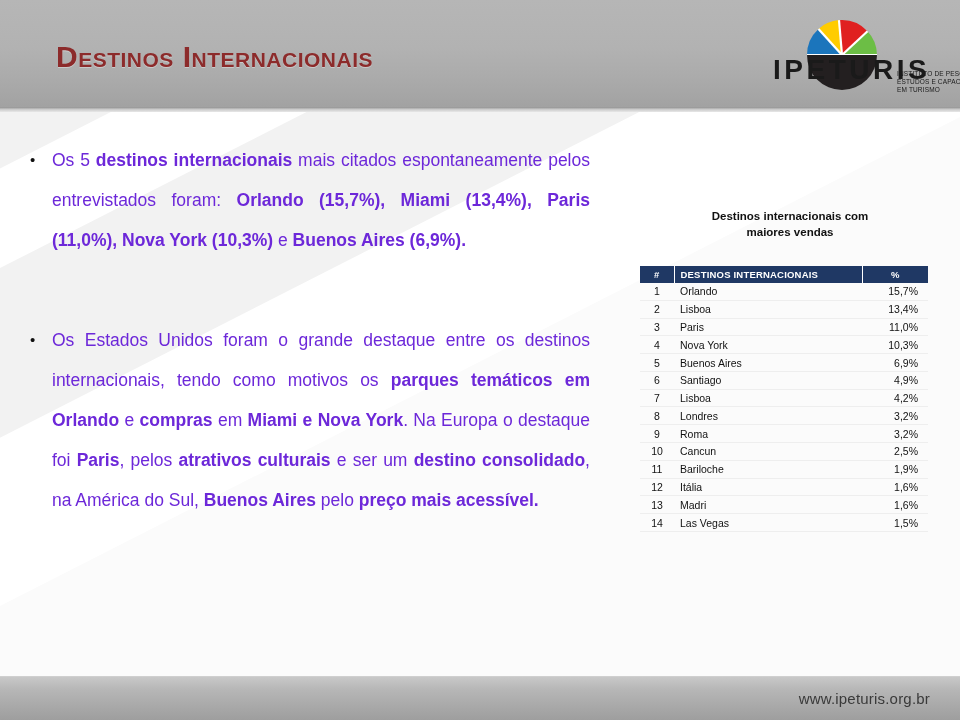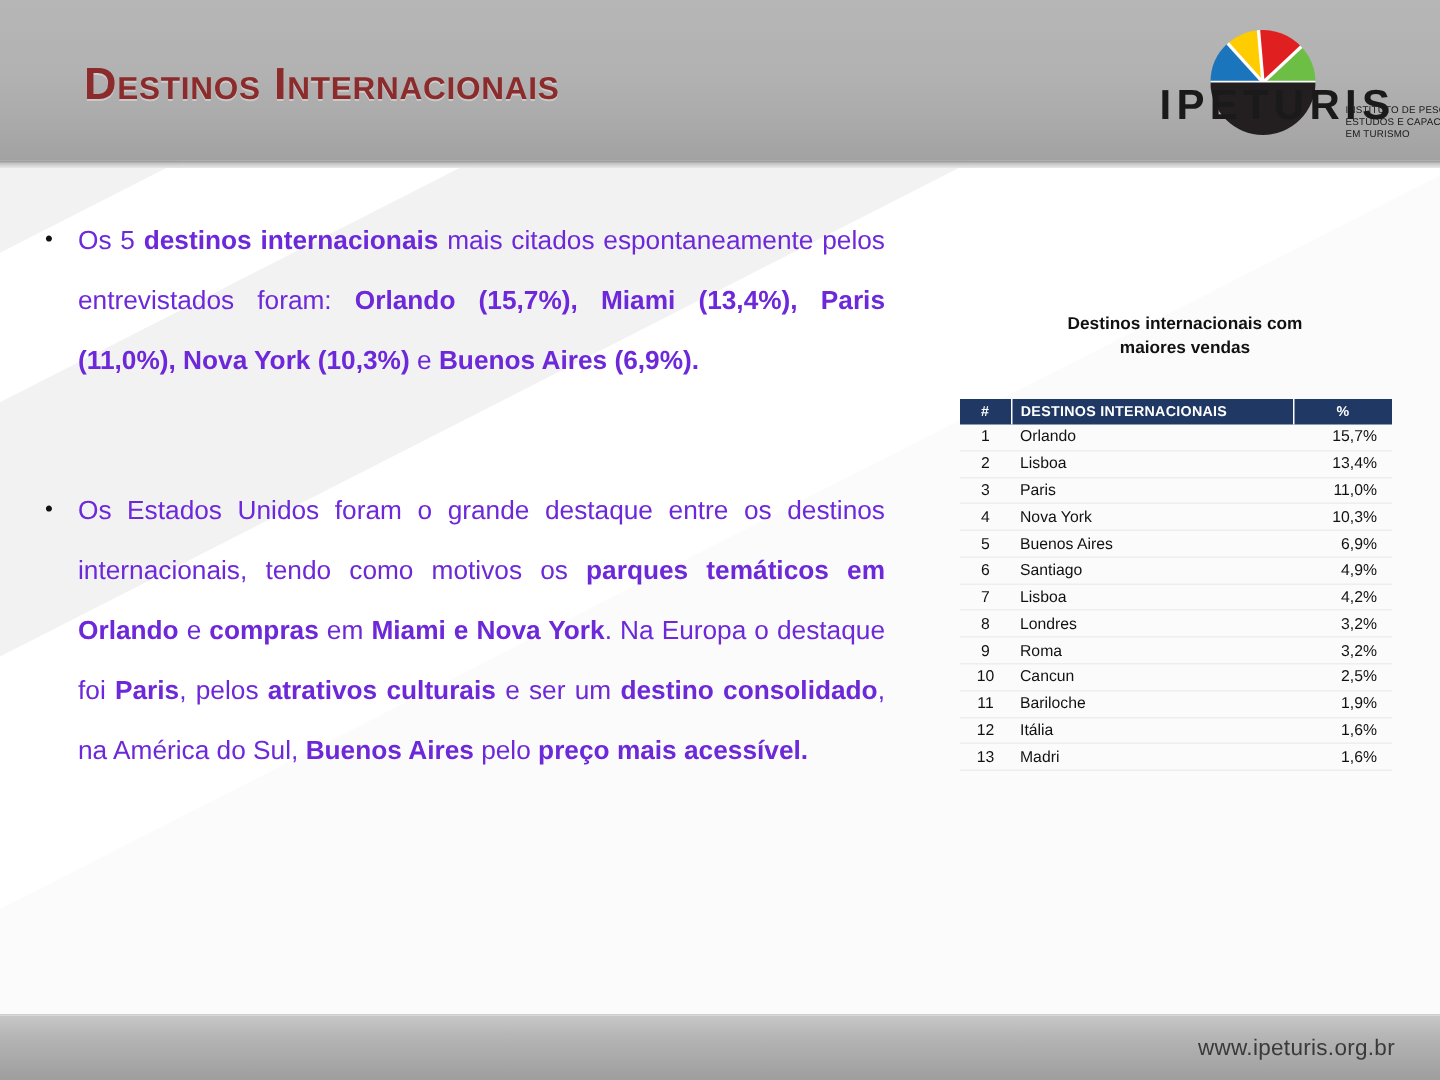--- a/index.html
+++ b/index.html
@@ -241,20 +241,25 @@
         <tr>
           <td class="c-rank">12</td>
           <td class="c-dest">Itália</td>
           <td class="c-pct">1,6%</td>
         </tr>
         <tr>
           <td class="c-rank">13</td>
           <td class="c-dest">Madri</td>
           <td class="c-pct">1,6%</td>
         </tr>
+        <tr>
+          <td class="c-rank">14</td>
+          <td class="c-dest">Las Vegas</td>
+          <td class="c-pct">1,5%</td>
+        </tr>
       </tbody>
   </table>
 
 </div>
 
 <div id="footer">
   <div id="footer-url">www.ipeturis.org.br</div>
 </div>
 
 </body></html>

